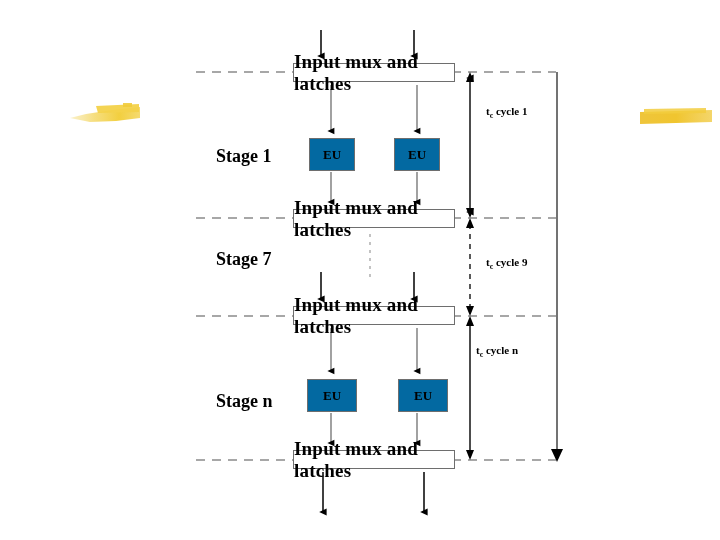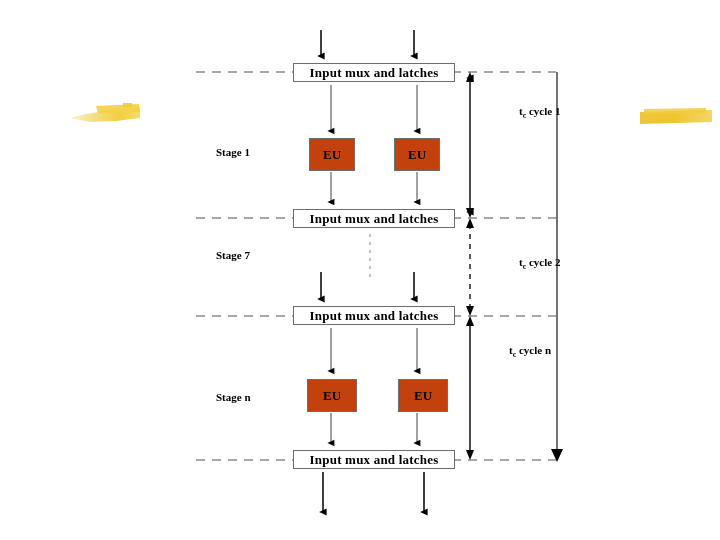--- a/index.html
+++ b/index.html
@@ -25,39 +25,39 @@
   .mux-box{
     position:absolute;
     box-sizing:border-box;
     border:1px solid #6e6e6e;
     background:#ffffff;
     display:flex;
     align-items:center;
     justify-content:center;
     font-family:"Liberation Serif", serif;
     font-weight:bold;
-    font-size:13px;
+    font-size:19px;
     letter-spacing:0.2px;
     color:#000000;
   }
   .eu-box{
     position:absolute;
     box-sizing:border-box;
     border:1px solid #6e6e6e;
-    background:#c2410c;
+    background:#0369a1;
     display:flex;
     align-items:center;
     justify-content:center;
     font-family:"Liberation Serif", serif;
     font-weight:bold;
     font-size:13px;
     color:#000000;
   }
-  .stage-label{font-size:11px;}
-  .cycle-label{font-size:11px;margin-left:33px;}
+  .stage-label{font-size:18px;}
+  .cycle-label{font-size:11px;}
   .cycle-label .sub{font-size:8px;vertical-align:sub;}
 </style>
 </head>
 <body>
 
 <div id="canvas">
 
   <svg class="layer" xmlns="http://www.w3.org/2000/svg">
     <defs>
       <linearGradient id="hlgradL" x1="0" y1="0" x2="1" y2="0">
@@ -178,19 +178,19 @@
   </div>
 
   <div class="label stage-label" style="left:216px;top:147px;">Stage 1</div>
   <div class="label stage-label" style="left:216px;top:250px;">Stage 7</div>
   <div class="label stage-label" style="left:216px;top:392px;">Stage n</div>
 
   <div class="label cycle-label" style="left:486px;top:106px;">
     <span>t</span><span class="sub">c</span><span> cycle 1</span>
   </div>
   <div class="label cycle-label" style="left:486px;top:257px;">
-    <span>t</span><span class="sub">c</span><span> cycle 2</span>
+    <span>t</span><span class="sub">c</span><span> cycle 9</span>
   </div>
   <div class="label cycle-label" style="left:476px;top:345px;">
     <span>t</span><span class="sub">c</span><span> cycle n</span>
   </div>
 
 </div>
 
 </body></html>

